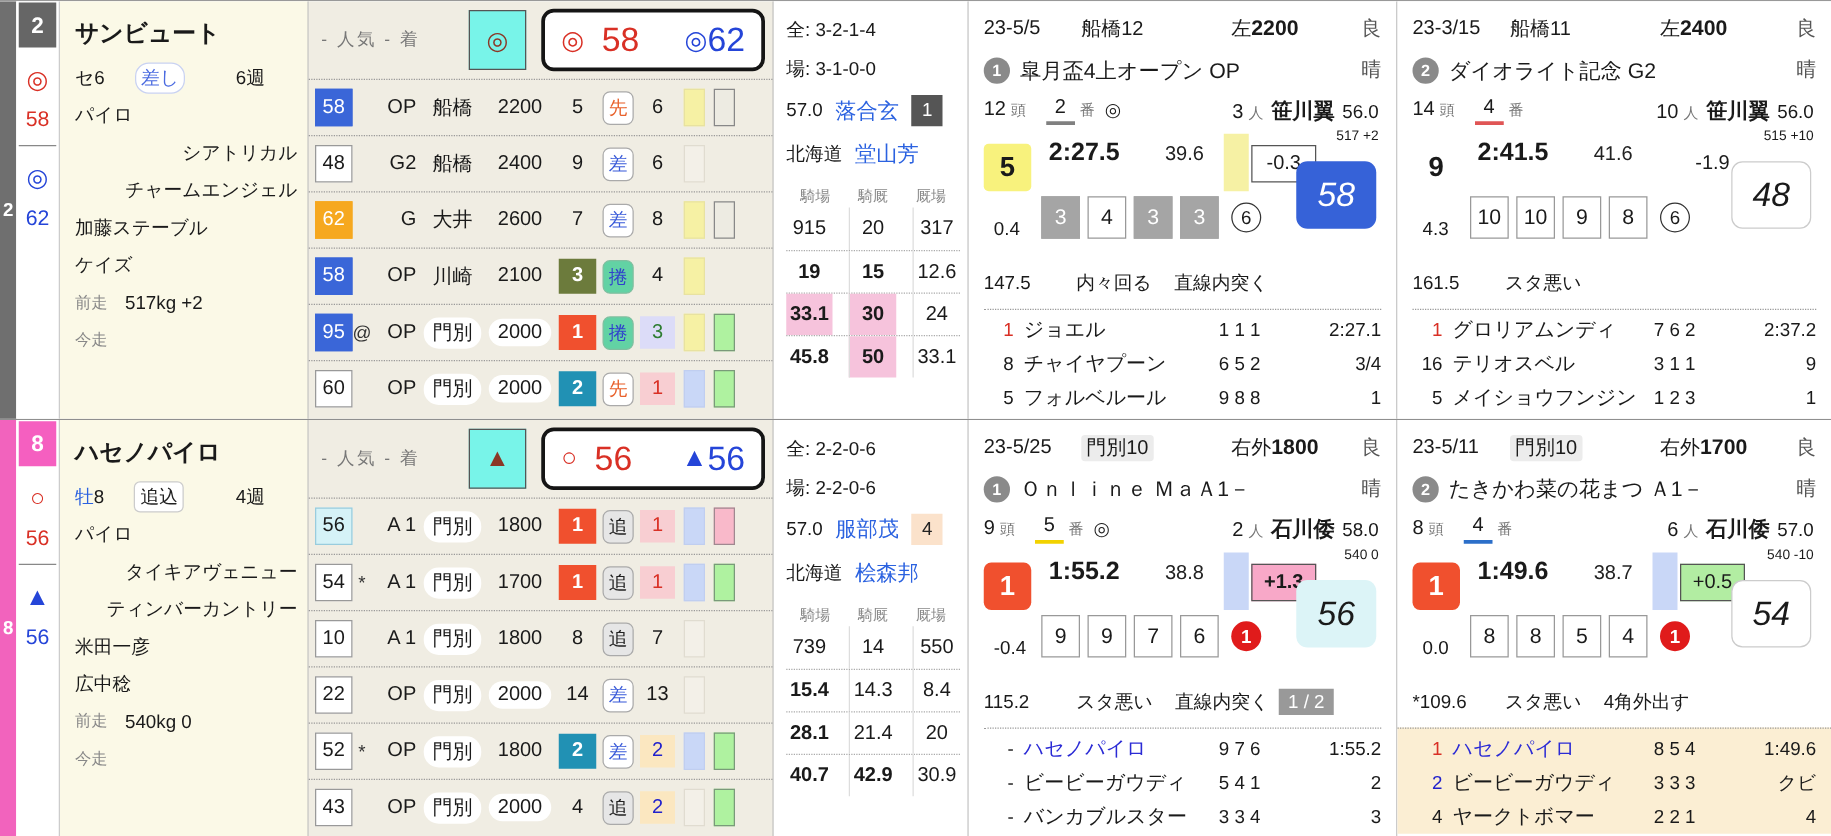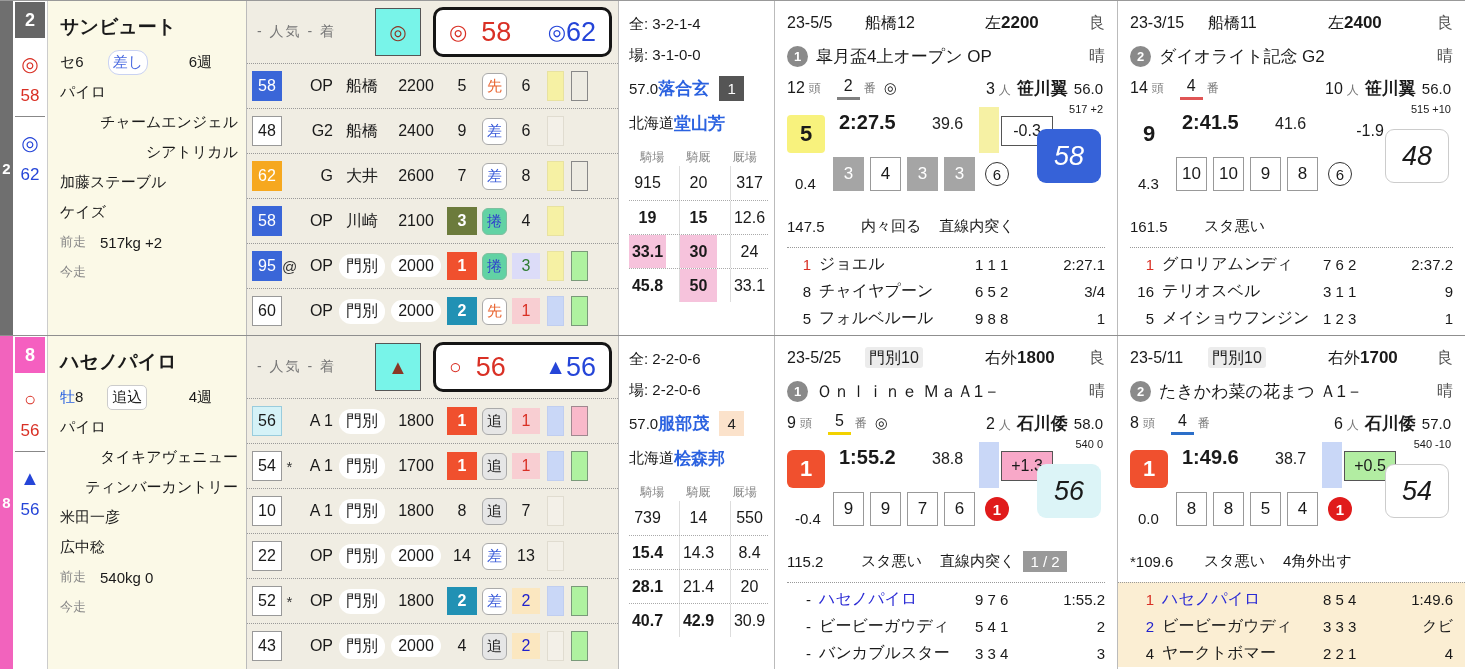--- a/index.html
+++ b/index.html
@@ -73,21 +73,21 @@
   .blk.green { background:#aff2a0; border-color:#7a9a7a; }
   .blk.pink { background:#f9b9ca; border-color:#a08890; }
   .blk.graywhite { background:#edebe2; border-color:#888; }
   .blk.faint { background:#f3f0e8; border-color:#e0dcd0; }
   .blk.none { visibility:hidden; }
 
   
   .statscol { width:156px; flex:none; background:#fff; border-right:1px solid #bbb; padding:8px 6px 0 10px; }
   .sline { height:31px; display:flex; align-items:center; font-size:15px; }
   .jline { height:35px; display:flex; align-items:center; font-size:15px; }
-  .bluelink { color:#2b62e0; font-weight:bold; font-size:17px; cursor:pointer; }
+  .bluelink { color:#2b62e0; font-weight:normal; font-size:17px; margin-left:10px; cursor:pointer; }
   .jbadge { margin-left:10px; width:25px; height:25px; display:flex; align-items:center; justify-content:center; font-size:15px; }
   .jbadge.dark { background:#555; color:#fff; }
   .jbadge.peach { background:#fbe2cb; color:#222; }
   .sthead { display:flex; font-size:12px; color:#888; margin-top:8px; }
   .sthead span { flex:1; text-align:center; }
   .strow { display:flex; align-items:center; height:34px; }
   .strow.dot { border-top:1px dotted #aaa; }
   .sc { flex:1; height:100%; display:flex; align-items:center; justify-content:center; font-size:16px; }
   .sc + .sc { border-left:1px solid #ddd;margin-left:13px; }
   .sc.b { font-weight:bold; }
@@ -119,21 +119,21 @@
   .bpos { position:absolute; left:0; top:8px; width:38px; height:38px; display:flex; align-items:center; justify-content:center; font-size:22px; font-weight:bold; }
   .bpos.yellow { background:#f8f27d; border-radius:4px; }
   .bpos.red { background:#f0502e; color:#fff; border-radius:6px; }
   .psub { position:absolute; left:8px; top:68px; font-size:15px; }
   .ptime { position:absolute; left:52px; top:4px; font-size:20px; font-weight:bold; }
   .pf3 { position:absolute; left:145px; top:8px; font-size:16px; color:#222; }
   .mblk { position:absolute; left:192px; top:0; width:20px; height:46px; }
   .mblk.yellow { background:#f6f1a4; }
   .mblk.lav { background:#c9d7f7; }
   .mbox { position:absolute; left:214px; top:9px; width:52px; height:30px; border:1px solid #555; display:flex; align-items:center; justify-content:center; font-size:16px; background:#fff; }
-  .mbox.pink { background:#f8a8c8; }
+  .mbox.pink { background:#f8a8c8;font-weight:bold; }
   .mbox.green { background:#b2eda2; }
   .mbox.plain { border:none; background:transparent; }
   .phw { position:absolute; right:2px; top:-4px; font-size:11px; }
   .pidx { position:absolute; right:4px; top:22px; width:64px; height:54px; border-radius:9px; display:flex; align-items:center; justify-content:center; font-size:27px; font-style:italic; }
   .pidx.blue { background:#3662d8; color:#fff; }
   .pidx.cyan { background:#dcf4f7; }
   .pidx.out { background:#fff; border:1px solid #ccc; }
   .pcorners { position:absolute; left:46px; top:50px; display:flex; align-items:center; }
   .cnr { width:31px; height:34px; border:1px solid #999; display:flex; align-items:center; justify-content:center; font-size:17px; background:#fff; margin-right:6px; }
   .cnr.gray { background:#a5a5a5; border-color:#a5a5a5; color:#fff; }
@@ -177,22 +177,22 @@
         </div>
 
         <div class="infocol">
           <div class="iname">サンビュート</div>
           <div class="iline">
             <span><i style="font-style:normal" class="sx">セ</i><i style="font-style:normal">6</i></span>
             <span class="chip blue">差し</span>
             <span class="weeks">6週</span>
           </div>
           <div class="iline">パイロ</div>
+          <div class="iline r">シアトリカル</div>
           <div class="iline r">チャームエンジェル</div>
-          <div class="iline r">シアトリカル</div>
           <div class="iline">加藤ステーブル</div>
           <div class="iline">ケイズ</div>
           <div class="iline">
             <span class="glabel">前走</span>
             <span>517kg  +2</span>
           </div>
           <div class="iline">
             <span class="glabel">今走</span>
           </div>
         </div>

